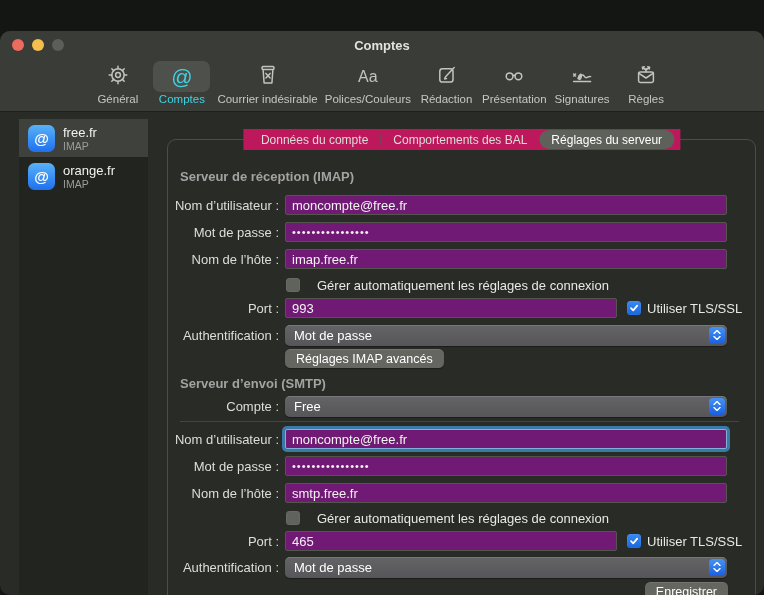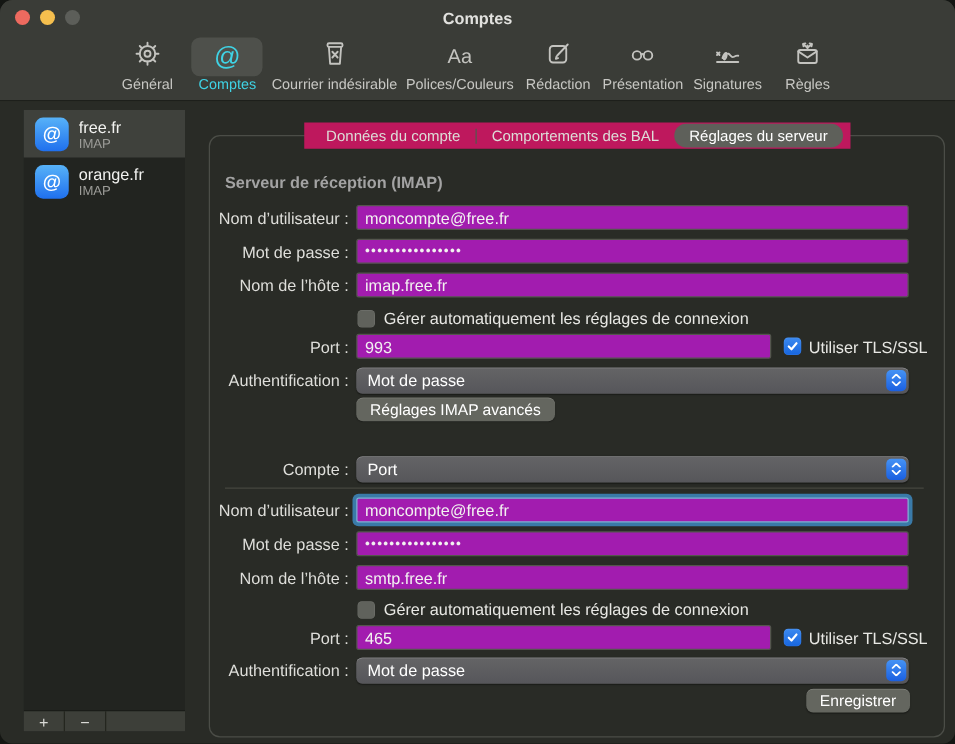--- a/index.html
+++ b/index.html
@@ -1,18 +1,18 @@
 <!DOCTYPE html>
 <html><head>
 <meta charset="utf-8">
 <style>
   * { margin:0; padding:0; box-sizing:border-box; }
   html,body { width:764px; height:595px; background:#141613; }
   body { font-family:"Liberation Sans","DejaVu Sans",sans-serif; position:relative; overflow:hidden; }
-  .window { position:absolute; inset:0; border-radius:10px; background:#292b26; overflow:hidden; }
+  .window { position:absolute; inset:0; border-radius:10px; background:#292b26; overflow:hidden;margin-top:31px; }
 
   
   .chrome { position:absolute; top:0; left:0; right:0; height:81px; background:#3a3c37; border-bottom:1px solid #1d1f1b; }
   .win-title { position:absolute; top:7px; left:0; width:100%; text-align:center; font-size:13px; font-weight:bold; color:#e2e2df; }
   .lights { position:absolute; top:8px; left:12px; display:flex; gap:8px; }
   .light { width:12px; height:12px; border-radius:50%; }
   .toolbar { position:absolute; top:30px; left:0; right:0; display:flex; justify-content:center; align-items:flex-start; gap:7px; }
   .tool { display:flex; flex-direction:column; align-items:center; gap:1px; }
   .tool .iconbox { height:31px; min-width:57px; padding:0 6px; display:flex; align-items:center; justify-content:center; border-radius:7px; color:#c3c3bf; }
   .tool .lbl { font-size:11.5px; color:#c7c7c3; white-space:nowrap; }
@@ -36,26 +36,26 @@
   
   .panel { position:absolute; left:167px; top:108px; width:589px; height:482px; border:1px solid #4b4d47; border-radius:9px; }
   .tabs { position:absolute; top:-11px; left:50%; transform:translateX(-50%); height:21px; display:flex; align-items:center; background:#be185d; padding:0 6px; }
   .tab { font-size:12px; color:#dddDD8; color:#ddddd8; padding:2.5px 12px; border-radius:11px; white-space:nowrap; }
   .tab.selected { background:#5e605a; color:#ffffff; }
   .tab-sep { width:1px; height:12px; background:#55574f; }
 
   .heading { position:absolute; left:12px; font-size:13px; font-weight:bold; color:#a3a3a3; }
   .row { position:absolute; left:0; right:28px; height:20px; display:flex; align-items:center; }
   .row .lab { flex:none; width:111px; text-align:right; font-size:13px; color:#dededa; margin-right:6px; white-space:nowrap; }
-  .inp { flex:1; height:20px; background:#a21caf; border:1px solid #54564e; border-radius:2px; color:#f2f2f0; font-size:13px; padding:0 6px; font-family:inherit; outline:none; }
+  .inp { flex:1; height:20px; background:#701a75; border:1px solid #54564e; border-radius:2px; color:#f2f2f0; font-size:13px; padding:0 6px; font-family:inherit; outline:none; }
   .inp.pwd { letter-spacing:1px; font-size:11px; }
   .inp.focused { border:1px solid #7fb2d4; box-shadow:0 0 0 3px #3a7aa8; }
   .inp.port { flex:none; width:332px; }
 
-  .chkrow { position:absolute; left:118px; height:16px; display:flex; align-items:flex-end; gap:7px; }
+  .chkrow { position:absolute; left:118px; height:16px; display:flex; align-items:center; gap:17px; }
   .cb { flex:none; width:14px; height:14px; border-radius:3.5px; background:#60625c; box-shadow:inset 0 0 0 0.5px rgba(255,255,255,0.10); display:flex; align-items:center; justify-content:center; }
   .cb.checked { background:linear-gradient(#3c8af0,#1766e0); }
   .cb-label { font-size:13px; color:#e8e8e4; white-space:nowrap; }
   .tlsgroup { display:flex; align-items:center; gap:6px; margin-left:10px; }
 
   .popup { position:relative; flex:1; height:21px; border-radius:5px; background:linear-gradient(#646466,#56565a); box-shadow:inset 0 0.5px 0 rgba(255,255,255,0.28), 0 0.5px 1px rgba(0,0,0,0.35); display:flex; align-items:center; padding-left:9px; font-size:13px; color:#ffffff;text-align:right; }
   .stepper { position:absolute; right:2px; top:2px; width:16px; height:17px; border-radius:4px; background:linear-gradient(#4593f5,#1a5fe0); display:flex; flex-direction:column; align-items:center; justify-content:center; gap:1.5px; }
   .stepper svg { stroke:#fff; fill:none; stroke-width:1.4; stroke-linecap:round; stroke-linejoin:round; }
 
   .btn { position:absolute; height:19px; padding:0 11px; border-radius:5.5px; background:#64665f; box-shadow:inset 0 0.5px 0 rgba(255,255,255,0.20), 0 0.5px 1px rgba(0,0,0,0.3); color:#ffffff; font-size:12.5px; display:inline-flex; align-items:center; white-space:nowrap; }
@@ -247,25 +247,26 @@
             </svg>
           <svg width="8" height="4" viewBox="0 0 8 4">
               <polyline points="1,0.5 4,3.5 7,0.5"></polyline>
             </svg>
         </span>
       </div>
     </div>
 
     <div class="btn" style="top:209px; left:117px">Réglages IMAP avancés</div>
 
+    <div class="heading" style="top:236px">Serveur d’envoi (SMTP)</div>
 
     <div class="row" style="top:256px">
       <span class="lab">Compte :</span>
       <div class="popup">
-        <span>Port</span>
+        <span>Free</span>
         <span class="stepper">
           <svg width="8" height="4" viewBox="0 0 8 4">
               <polyline points="1,3.5 4,0.5 7,3.5"></polyline>
             </svg>
           <svg width="8" height="4" viewBox="0 0 8 4">
               <polyline points="1,0.5 4,3.5 7,0.5"></polyline>
             </svg>
         </span>
       </div>
     </div>

